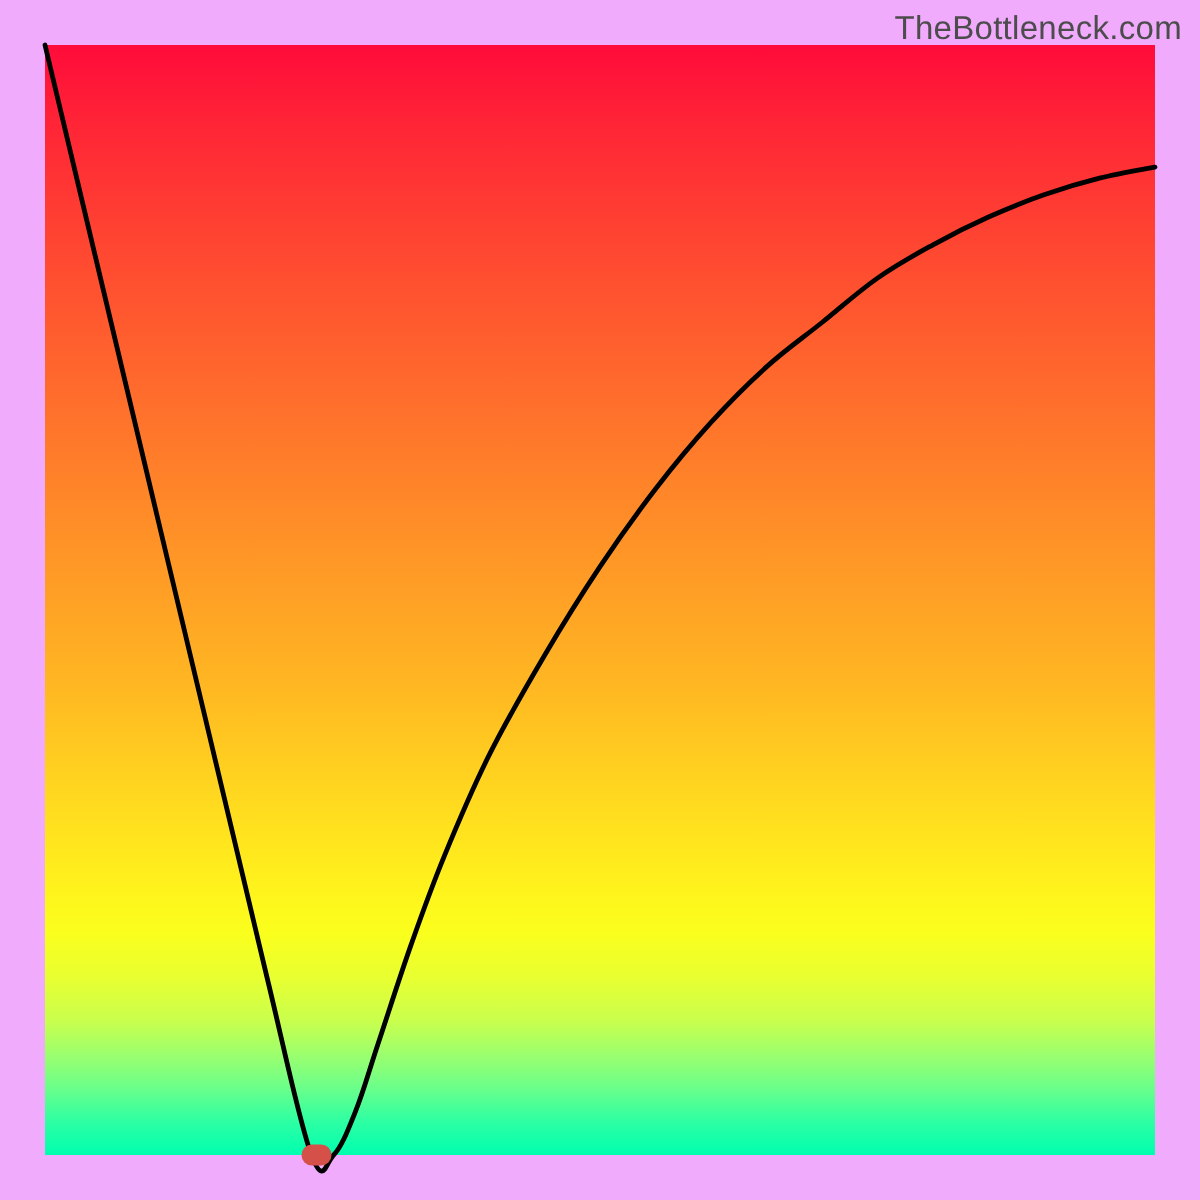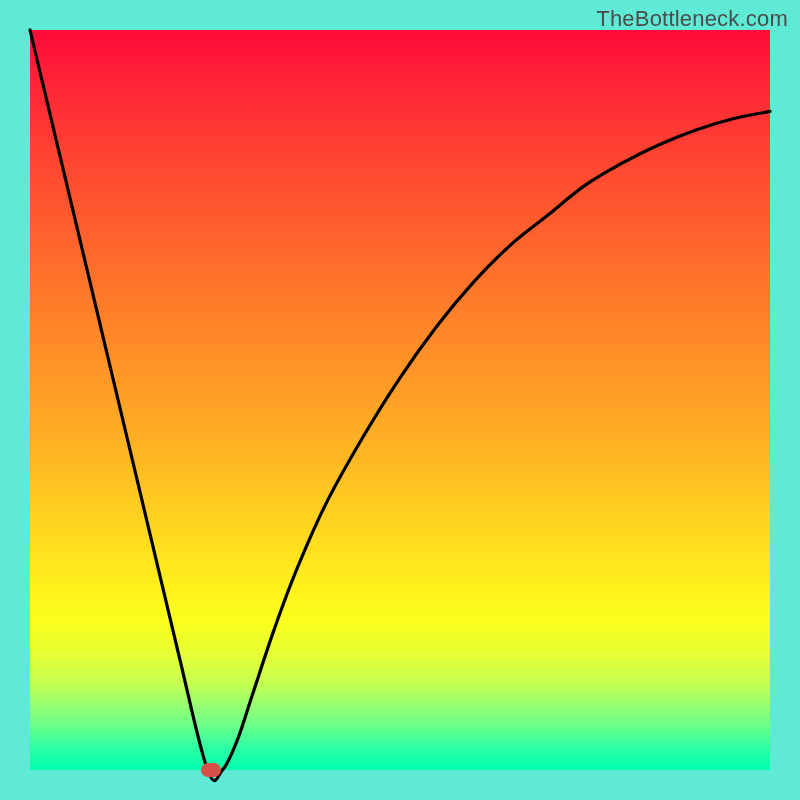--- a/index.html
+++ b/index.html
@@ -8,21 +8,21 @@
     width: 800px;
     height: 800px;
     overflow: hidden;
     background: #000;
     font-family: Arial, Helvetica, sans-serif;
   }
   .frame {
     position: relative;
     width: 800px;
     height: 800px;
-    background: #5eead4;
+    background: #f0abfc;
   }
   .plot-area {
     position: absolute;
     left: 30px;
     top: 30px;
     width: 740px;
     height: 740px;
     
     background: linear-gradient(
       to bottom,

